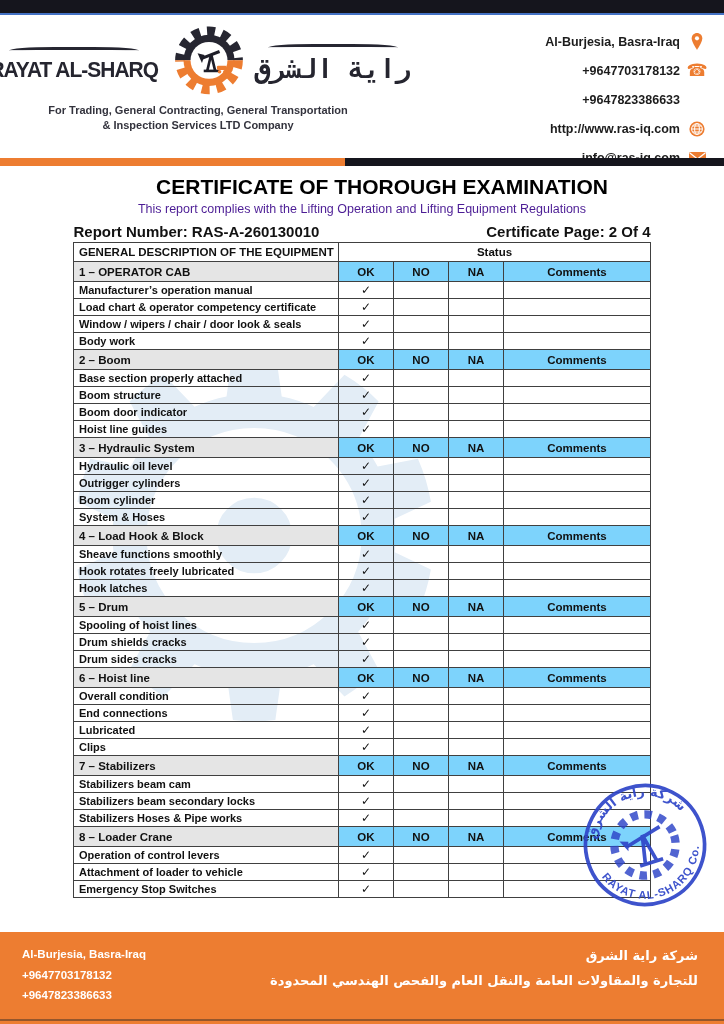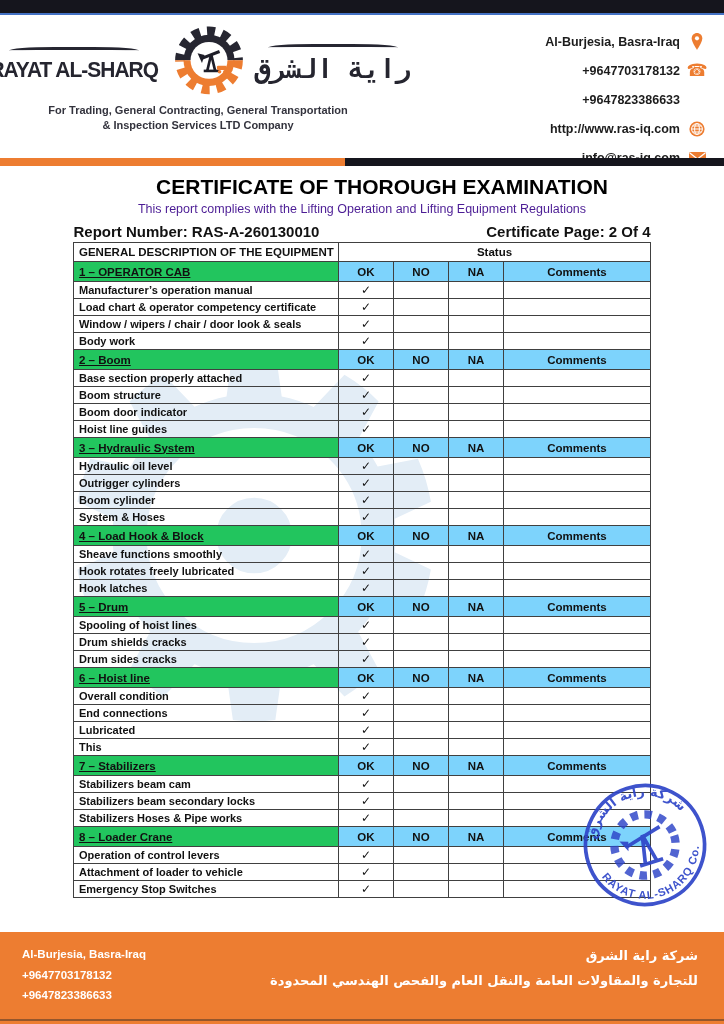--- a/index.html
+++ b/index.html
@@ -31,21 +31,21 @@
   .band-dark{flex:1;background:#15151d;}
   
   .title{margin-top:9px;text-align:center;font-size:21px;font-weight:800;color:#000;position:relative;z-index:2;padding-left:40px;}
   .subtitle{margin-top:3px;text-align:center;font-size:12.5px;color:#4c1d95;position:relative;z-index:2;}
   .meta{width:577px;margin:7px auto 2px;display:flex;justify-content:space-between;font-size:15px;font-weight:700;position:relative;z-index:2;}
   
   .tbl{width:577px;margin:0 auto;border-collapse:collapse;table-layout:fixed;position:relative;z-index:2;}
   .tbl td{border:1px solid #404040;height:17px;padding:0 5px;font-size:11px;font-weight:700;color:#111;background:transparent;overflow:hidden;white-space:nowrap;box-sizing:border-box;}
   .tbl .head-desc{font-size:11.5px;height:19px;}
   .tbl .head-status{font-size:11.5px;text-align:center;height:19px;}
-  .tbl .sec-title{background:#22c55e;font-size:11.5px;height:20px;text-decoration:underline;}
+  .tbl .sec-title{background:#e5e5e5;font-size:11.5px;height:20px;}
   .tbl .sec-col{background:#7dd3fc;text-align:center;font-size:11.5px;height:18px;}
   .tbl .cell-check{text-align:center;font-size:12px;padding:0;font-family:"DejaVu Sans",sans-serif;}
   
   .watermark{position:absolute;left:30px;top:290px;font-size:500px;line-height:1;color:#e3edf6;z-index:0;font-family:"DejaVu Sans",sans-serif;user-select:none;}
   
   .stamp{position:absolute;left:580px;top:780px;width:130px;height:130px;z-index:5;transform:rotate(-18deg);opacity:.92;}
   
   .footer{position:absolute;left:0;right:0;bottom:0;height:92px;background:#ED7D31;color:#fff;z-index:3;}
   .footer-inner{display:flex;justify-content:space-between;padding:12px 26px 0 22px;}
   .footer-left{font-size:11.5px;font-weight:700;line-height:1.8;}
@@ -363,21 +363,21 @@
         <td class="cell-comments"></td>
       </tr>
       <tr>
         <td class="row-label">Lubricated</td>
         <td class="cell-check">✓</td>
         <td class="cell-check"></td>
         <td class="cell-check"></td>
         <td class="cell-comments"></td>
       </tr>
       <tr>
-        <td class="row-label">This</td>
+        <td class="row-label">Clips</td>
         <td class="cell-check">✓</td>
         <td class="cell-check"></td>
         <td class="cell-check"></td>
         <td class="cell-comments"></td>
       </tr>
       <tr>
         <td class="sec-title">7 – Stabilizers</td>
         <td class="sec-col">OK</td>
         <td class="sec-col">NO</td>
         <td class="sec-col">NA</td>

